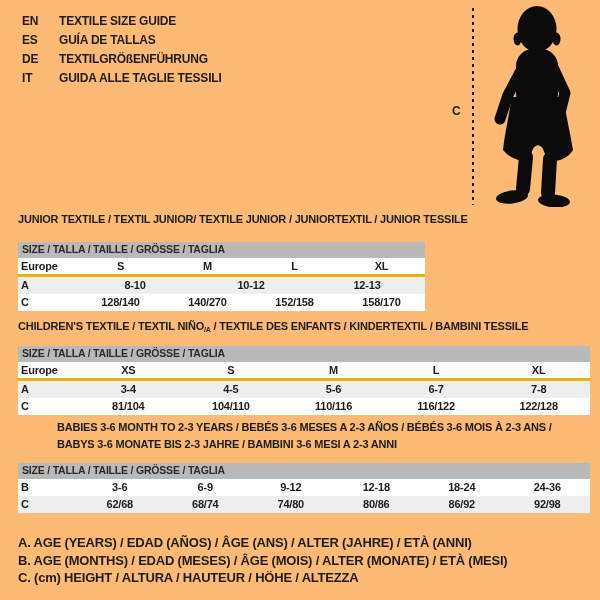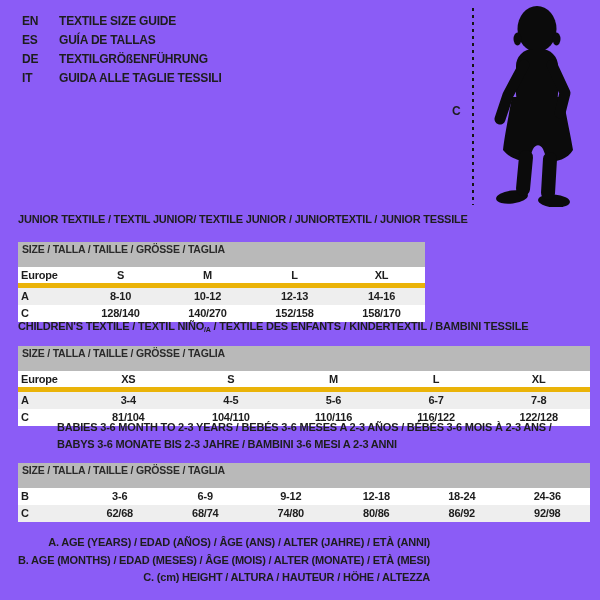--- a/index.html
+++ b/index.html
@@ -1,17 +1,17 @@
 <!DOCTYPE html>
 <html><head>
 <meta charset="utf-8">
 <style>
   html,body{margin:0;padding:0;background:#fff;}
   .page{
-    position:relative;width:600px;height:600px;background:#8b5cf6;overflow:hidden;
+    position:relative;width:600px;height:600px;background:#fdba74;overflow:hidden;
     font-family:"Liberation Sans","DejaVu Sans",sans-serif;
     font-weight:700;color:#1d1d1d;letter-spacing:-0.2px;
   }
   .abs{position:absolute;}
 
   
   .lang-block{left:22px;top:12px;}
   .lang-row{display:flex;line-height:19px;font-size:12px;}
   .lang-code{width:37px;}
   .lang-title{white-space:nowrap;}
@@ -25,34 +25,34 @@
   .fig-svg{left:480px;top:3px;}
 
   
   .sec-head{font-size:11px;white-space:nowrap;}
   .sec-head .subber{font-size:7px;vertical-align:-2px;}
   .two-line{line-height:17px;margin-left:39px;}
 
   
   .stable{background:#fff;}
   .sizebar{
-    height:25px;line-height:15px;background:#b9b9b9;color:#2a2a2a;
+    height:16px;line-height:15px;background:#b9b9b9;color:#2a2a2a;
     font-size:10.5px;padding-left:4px;
   }
   .trow{display:flex;height:17px;line-height:17px;font-size:11px;}
-  .trow.bordered{border-bottom:5px solid #eab308;height:16px;line-height:16px;}
+  .trow.bordered{border-bottom:3px solid #eab308;height:16px;line-height:16px;}
   .trow.stripe{background:#eeeeee;}
   .cl{width:56px;padding-left:3px;text-align:left;}
   .cc{flex:1;text-align:center;}
 
   .w-junior{width:407px;}
   .w-wide{width:572px;}
 
   
-  .foot{left:18px;top:534px;font-size:11px;line-height:17.5px;white-space:nowrap;text-align:right;}
+  .foot{left:18px;top:534px;font-size:13px;line-height:17.5px;white-space:nowrap;}
 </style>
 </head>
 <body>
 
 <div class="page">
 
   <div class="abs lang-block">
     <div class="lang-row">
       <span class="lang-code">EN</span>
       <span class="lang-title">TEXTILE SIZE GUIDE</span>
@@ -99,21 +99,20 @@
       <div class="cc">S</div>
       <div class="cc">M</div>
       <div class="cc">L</div>
       <div class="cc">XL</div>
     </div>
     <div class="trow stripe">
       <div class="cl">A</div>
       <div class="cc">8-10</div>
       <div class="cc">10-12</div>
       <div class="cc">12-13</div>
-      <div class="cc">14-16</div>
     </div>
     <div class="trow">
       <div class="cl">C</div>
       <div class="cc">128/140</div>
       <div class="cc">140/270</div>
       <div class="cc">152/158</div>
       <div class="cc">158/170</div>
     </div>
   </div>
 

